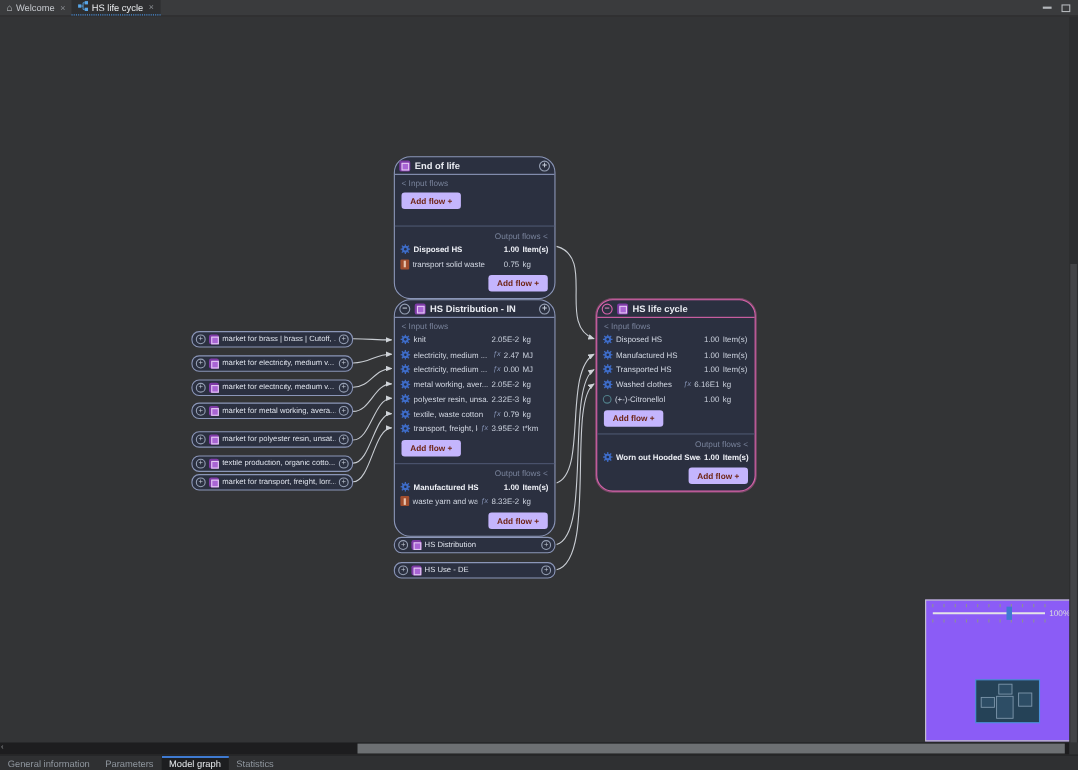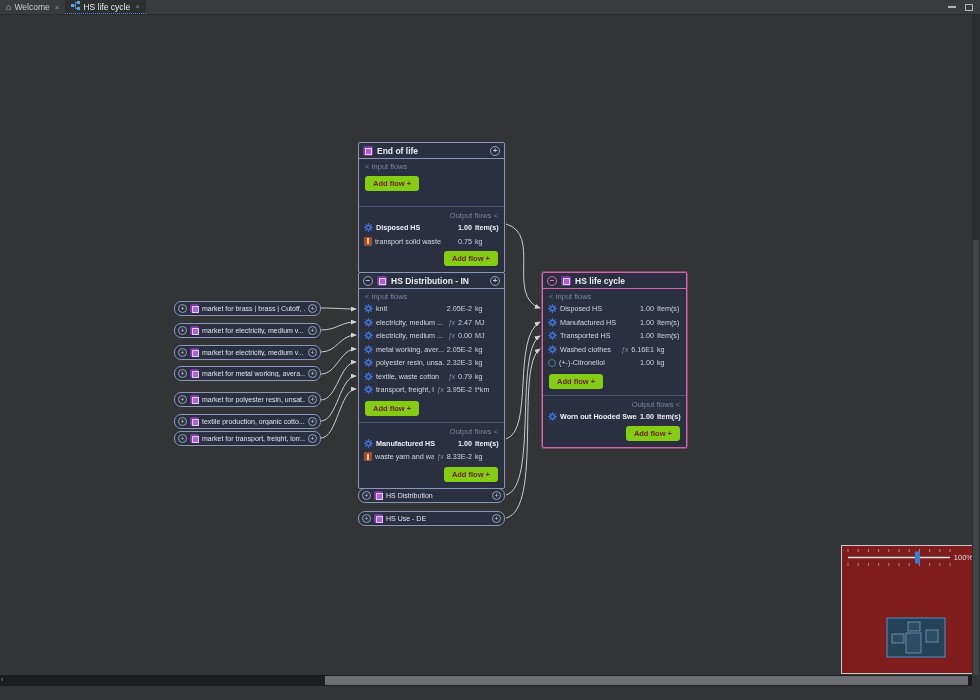--- a/index.html
+++ b/index.html
@@ -16,39 +16,39 @@
   .etab .home { font-size:9px; color:#d0d3d7; line-height:9px; }
   .win-controls { margin-left:auto; display:flex; gap:9px; align-items:center; padding-right:7px; }
   .wc { width:8px; height:7px; border:1px solid #b4b7bb; }
   .wc.min { height:2px; border:none; border-bottom:2px solid #b4b7bb; }
 
   
   .stage { position:absolute; inset:0; }
   #edges { position:absolute; inset:0; z-index:1; }
 
   
-  .node { position:absolute; background:#2b3040; border:1px solid #8b96b8; border-radius:2px;
+  .node { position:absolute; background:#2b3040; border:1px solid #8b96b8; border-radius:15px;
           color:#d5d9e3; z-index:2; padding-bottom:3px; }
   .node.selected { border-color:#d763aa; box-shadow:0 0 0 1px rgba(215,99,170,.45); }
   .node-header { display:flex; align-items:center; gap:4px; height:16px; padding:0 4px;
                  border-bottom:1px solid #8b96b8; font-size:8.5px; font-weight:700; color:#e9ebf1; }
   .node.selected .node-header { border-bottom-color:#d763aa; }
   .spacer { flex:1; }
   .circle-btn { width:10px; height:10px; flex:none; border:1px solid #97a1b5; border-radius:50%;
                 font-size:8px; line-height:8px; text-align:center; color:#c3cad6; }
   .node.selected .node-header .circle-btn { border-color:#d763aa; color:#e08cc2; }
   .sec-label { font-size:7.5px; color:#79839b; padding:3px 6px 1px; }
   .sec-label.out { text-align:right; }
   .row { display:flex; align-items:center; gap:3px; height:13.5px; padding:0 5px; font-size:7.2px; }
   .row .name { flex:1; white-space:nowrap; overflow:hidden; color:#d2d7e2; }
   .row .fx { font-size:6.5px; font-style:italic; color:#8593b5; flex:none; }
   .row .amt { margin-left:auto; text-align:right; color:#ccd2de; flex:none; }
   .row .unit { width:24px; color:#ccd2de; flex:none; }
   .row.bold .name, .row.bold .amt, .row.bold .unit { font-weight:700; color:#edeff5; }
-  .add-flow { display:inline-block; background:#84cc16; color:#6e2415; border:none; border-radius:3px;
+  .add-flow { display:inline-block; background:#c4b5fd; color:#6e2415; border:none; border-radius:3px;
               font-family:inherit; font-size:7.5px; font-weight:700; padding:3px 8px; margin:3px 6px; }
   .add-flow.right { display:block; margin-left:auto; }
   .divider { border-top:1px solid #4d5670; margin:3px 0 1px; }
 
   
   .p-icon { width:10px; height:10px; flex:none; background:#7e3ba6; border-radius:2px; position:relative; }
   .p-icon::after { content:""; position:absolute; left:2px; top:2px; width:5px; height:5px;
                    border:1px solid #e3c8f2; background:#a964d4; }
   .gear-icon { width:9px; height:9px; flex:none; }
   .w-icon { width:8px; height:9px; flex:none; background:#a14e2e; border-radius:1px; position:relative; }
@@ -58,21 +58,21 @@
   
   .mini { position:absolute; width:147px; height:15px; background:#2b3040; border:1px solid #8b96b8;
           border-radius:7px; display:flex; align-items:center; gap:3px; padding:0 3px;
           font-size:7px; color:#dde1ea; z-index:2; }
   .mini .circle-btn { width:9px; height:9px; font-size:7px; line-height:7px; }
   .mini .label { flex:1; white-space:nowrap; overflow:hidden; }
   .mini .p-icon { width:9px; height:9px; }
 
   
   .minimap { position:absolute; left:841px; top:545px; width:137px; height:129px;
-             border:1px solid #c7c7c7; background:#7f1d1d; z-index:4; }
+             border:1px solid #c7c7c7; background:#8b5cf6; z-index:4; }
   .minimap svg { display:block; }
   .mm-zoom-label { position:absolute; right:4px; top:7px; font-size:7.5px; color:#dadcdf; }
 
   
   .vscroll { position:absolute; top:15px; right:0; bottom:25px; width:8px; background:#2c2d2f; z-index:5; }
   .vscroll .thumb { position:absolute; left:1px; right:1px; top:225px; bottom:0; background:#434447; }
   .hscroll { position:absolute; left:0; right:8px; bottom:14px; height:11px; background:#1d1d1f; z-index:5; }
   .hscroll .harrow { position:absolute; left:1px; top:1px; font-size:7px; color:#9a9da1; }
   .hscroll .thumb { position:absolute; left:325px; right:4px; top:1px; bottom:1px; background:#6d7073; }
 
@@ -464,14 +464,22 @@
 
     <div class="vscroll">
       <div class="thumb"></div>
     </div>
     <div class="hscroll">
       <span class="harrow">‹</span>
       <div class="thumb"></div>
     </div>
   </div>
 
+  <div class="bottombar">
+    <div id="btabs" style="display:flex;">
+        <div class="btab">General information</div>
+        <div class="btab">Parameters</div>
+        <div class="btab active">Model graph</div>
+        <div class="btab">Statistics</div>
+      </div>
+  </div>
 
 </div>
 
 </body></html>

